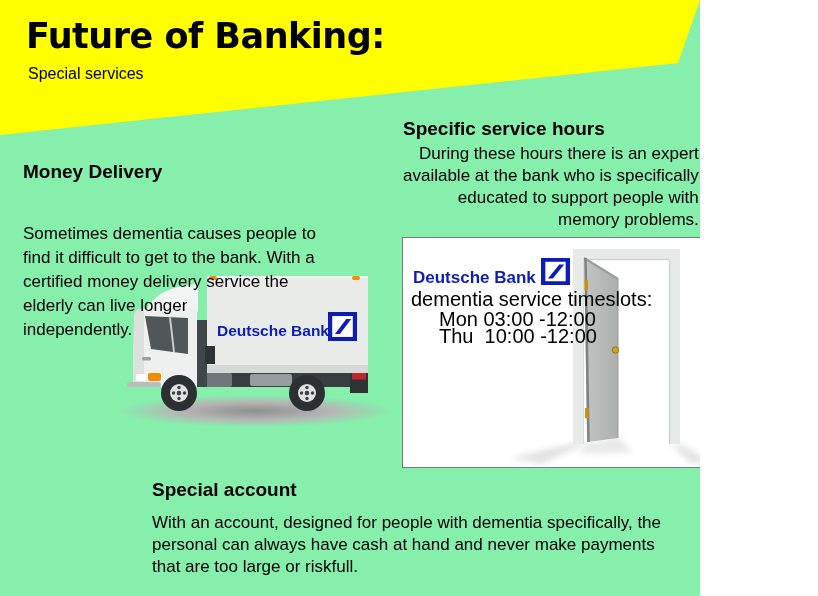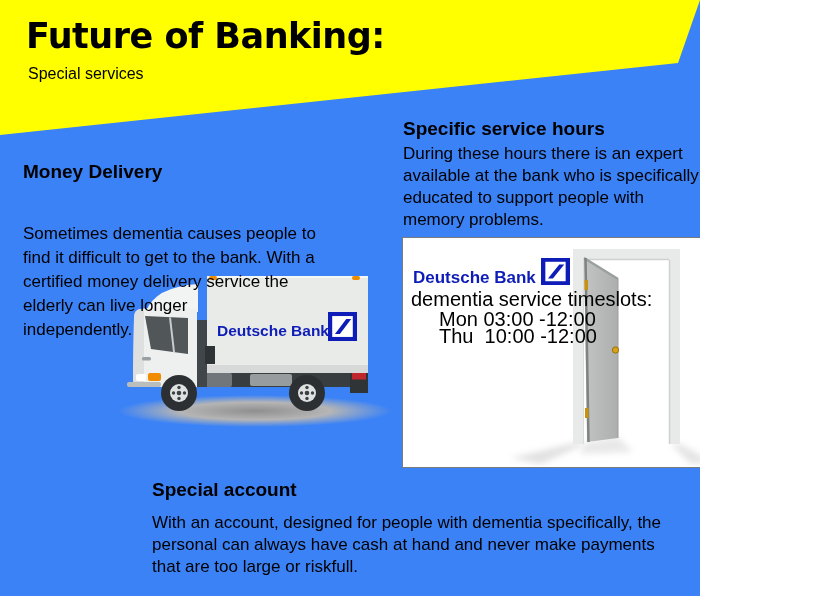--- a/index.html
+++ b/index.html
@@ -1,31 +1,31 @@
 <!DOCTYPE html>
 <html><head>
 <meta charset="utf-8">
 <style>
   html,body{margin:0;padding:0;background:#ffffff;}
   #slide{
     position:relative;width:700px;height:596px;overflow:hidden;
-    background:#3b82f6;font-family:"Liberation Sans",sans-serif;color:#000;
+    background:#86efac;font-family:"Liberation Sans",sans-serif;color:#000;
   }
   #bg{position:absolute;left:0;top:0;width:818px;height:596px;z-index:0;}
   .abs{position:absolute;}
   .title{
     left:26px;top:14px;font-family:"DejaVu Sans",sans-serif;font-weight:bold;
     font-size:35px;letter-spacing:-0.5px;line-height:44px;z-index:2;
   }
   .subtitle{left:28px;top:60px;font-size:16px;line-height:28px;z-index:2;}
   .db-logo{z-index:2;}
   .section-heading{font-weight:bold;font-size:19px;line-height:23px;z-index:2;}
   .body-text{font-size:17px;z-index:2;white-space:pre-line;}
   #md-body{line-height:24px;}
-  #sh-body{line-height:22px;}
+  #sh-body{line-height:22px;text-align:right;}
   #sa-body{line-height:22px;}
   #door-panel{
     left:402px;top:237px;width:343px;height:231px;background:#ffffff;
     border:1.5px solid #7b7b7b;z-index:3;box-sizing:border-box;
   }
   #door-art{position:absolute;left:0;top:0;width:340px;height:228px;}
   .sign-brand{left:10px;top:30px;font-size:17px;font-weight:bold;color:#0f1db8;white-space:pre;}
   .sign-line{font-size:20px;line-height:17px;white-space:pre;color:#000;}
   #author{
     left:789px;top:516px;transform-origin:0 0;transform:rotate(-90deg);

